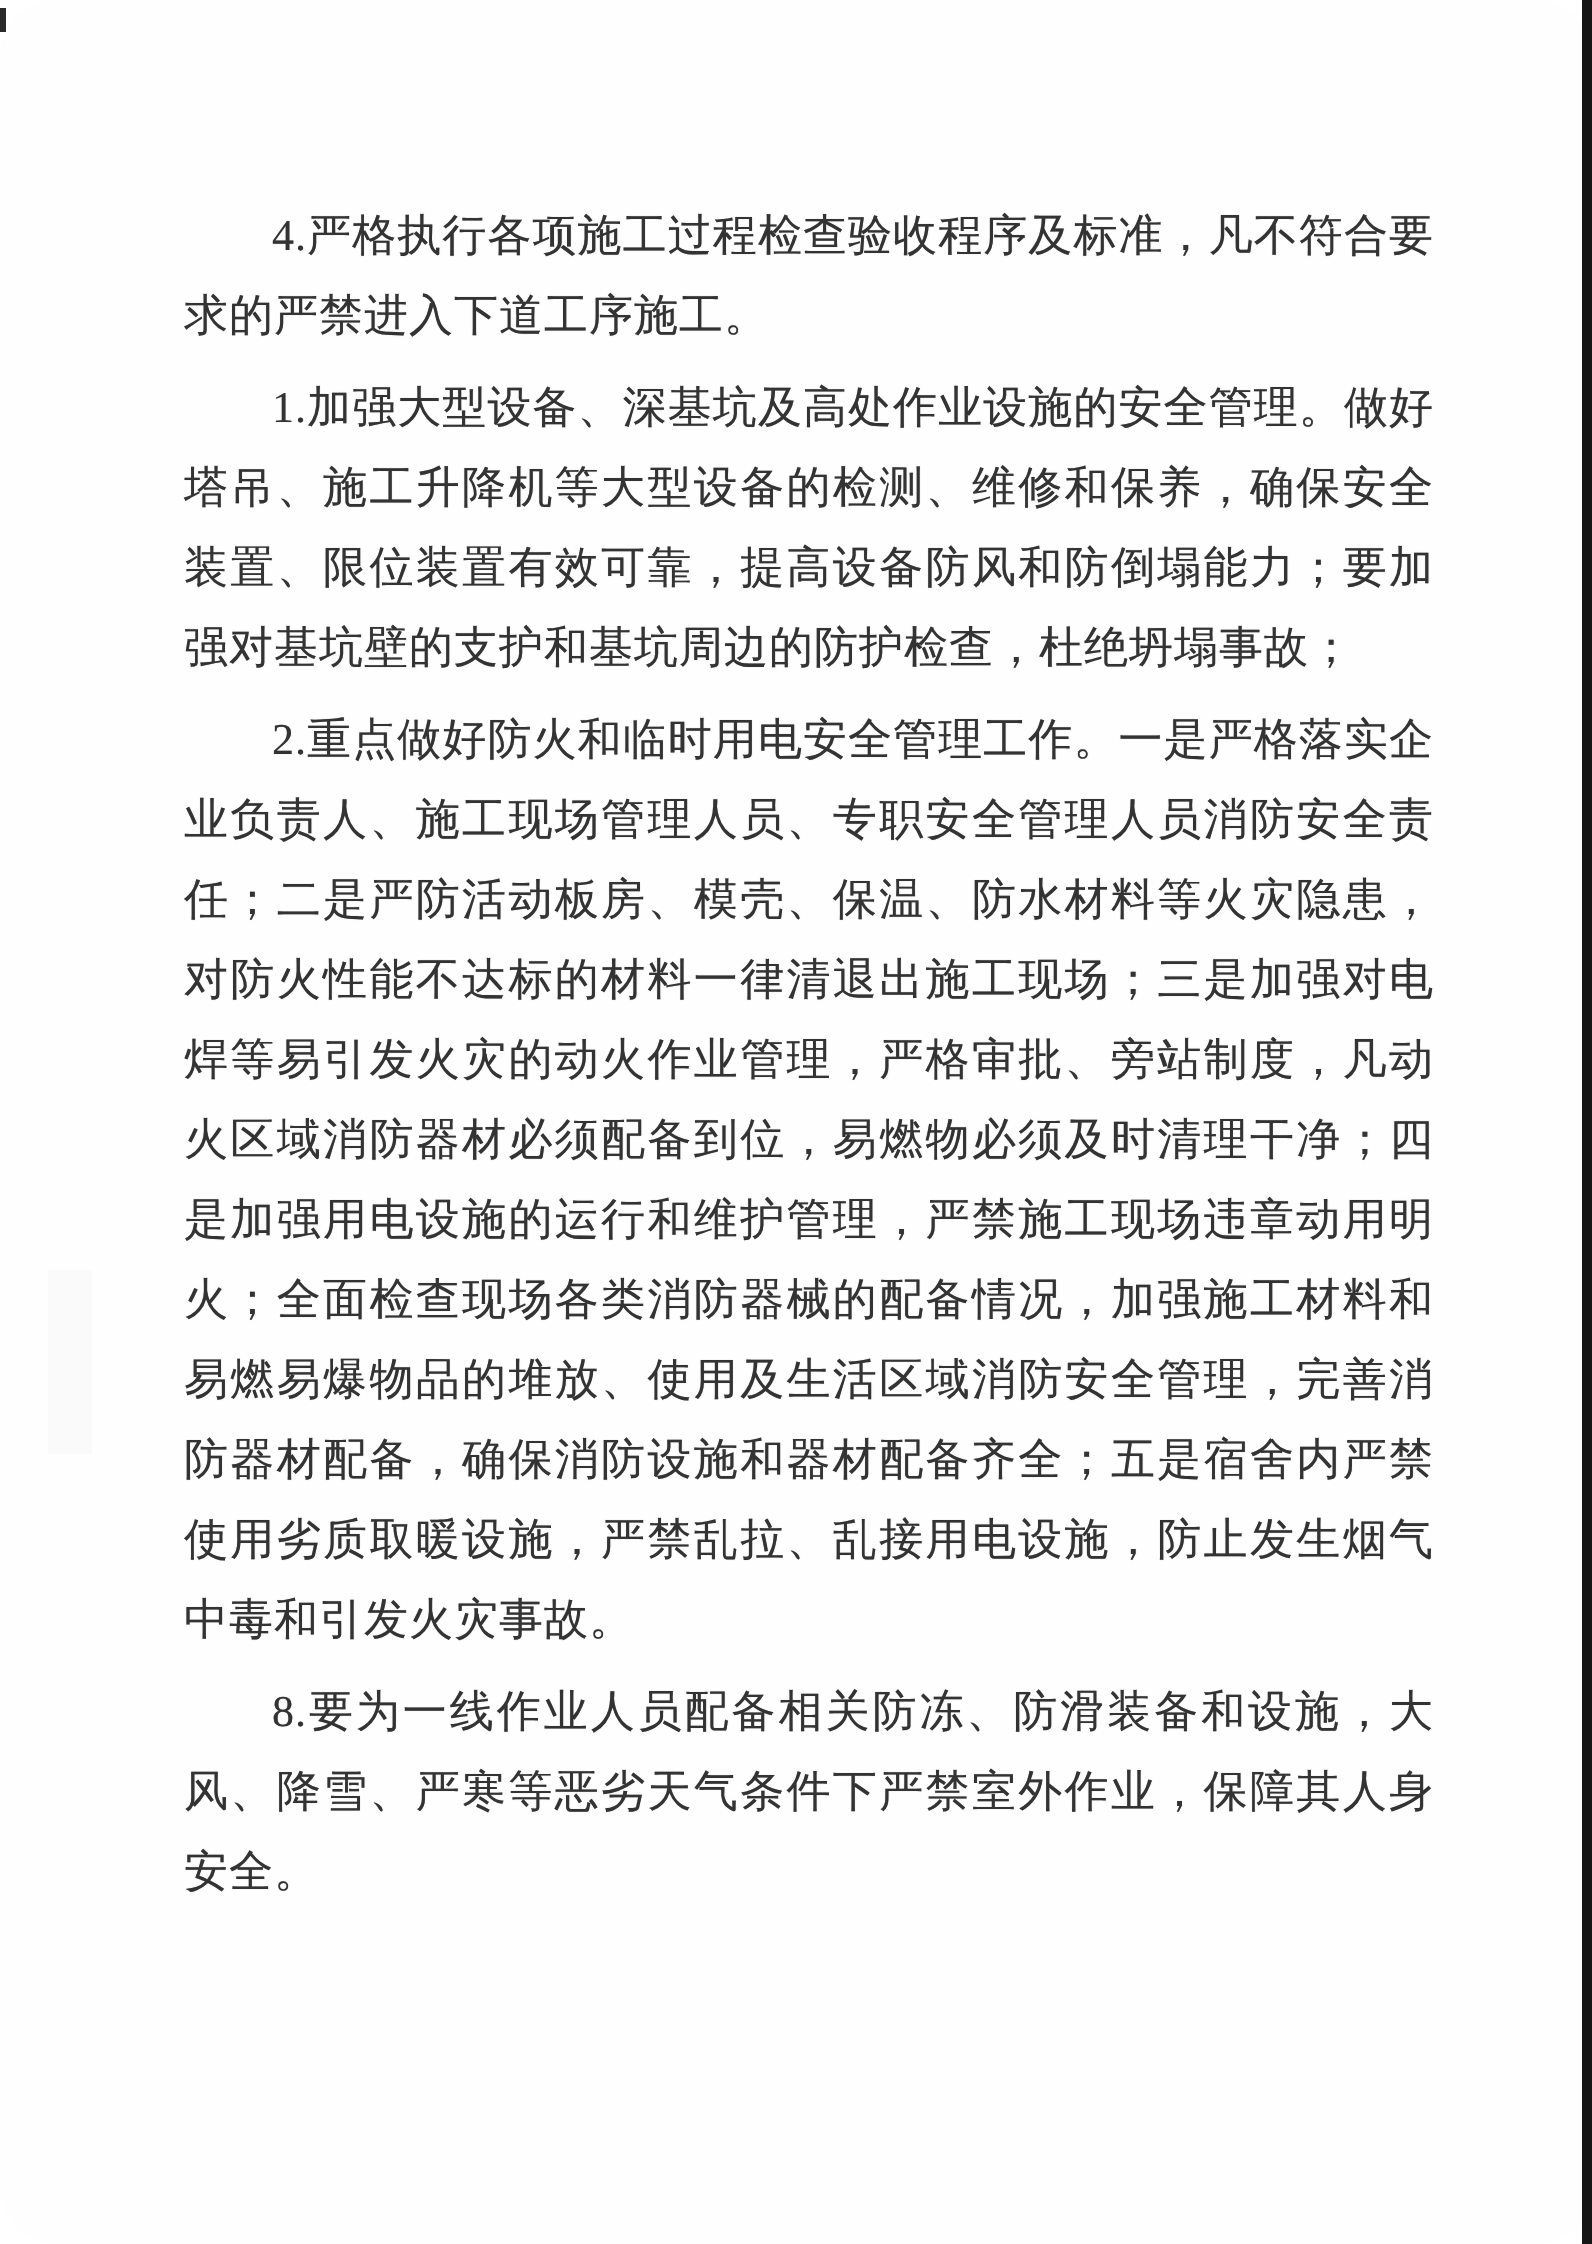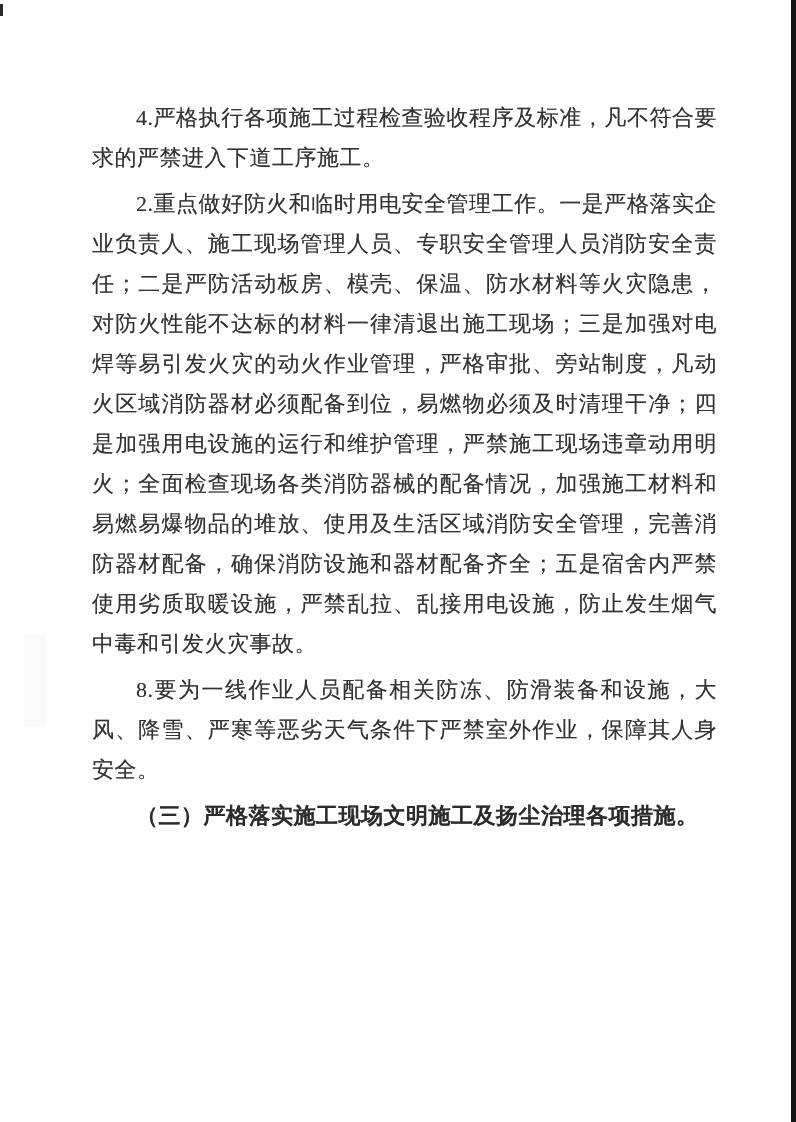--- a/index.html
+++ b/index.html
@@ -75,19 +75,19 @@
 </head>
 <body>
 
 <div class="page">
 
   <div class="corner-mark"></div>
   <div class="scan-smudge"></div>
 
   <div class="content">
     <p class="body">4.严格执行各项施工过程检查验收程序及标准，凡不符合要求的严禁进入下道工序施工。</p>
+    <p class="body">1.加强大型设备、深基坑及高处作业设施的安全管理。做好塔吊、施工升降机等大型设备的检测、维修和保养，确保安全装置、限位装置有效可靠，提高设备防风和防倒塌能力；要加强对基坑壁的支护和基坑周边的防护检查，杜绝坍塌事故；</p>
     <p class="body">2.重点做好防火和临时用电安全管理工作。一是严格落实企业负责人、施工现场管理人员、专职安全管理人员消防安全责任；二是严防活动板房、模壳、保温、防水材料等火灾隐患，对防火性能不达标的材料一律清退出施工现场；三是加强对电焊等易引发火灾的动火作业管理，严格审批、旁站制度，凡动火区域消防器材必须配备到位，易燃物必须及时清理干净；四是加强用电设施的运行和维护管理，严禁施工现场违章动用明火；全面检查现场各类消防器械的配备情况，加强施工材料和易燃易爆物品的堆放、使用及生活区域消防安全管理，完善消防器材配备，确保消防设施和器材配备齐全；五是宿舍内严禁使用劣质取暖设施，严禁乱拉、乱接用电设施，防止发生烟气中毒和引发火灾事故。</p>
     <p class="body">8.要为一线作业人员配备相关防冻、防滑装备和设施，大风、降雪、严寒等恶劣天气条件下严禁室外作业，保障其人身安全。</p>
-    <p class="heading">（三）严格落实施工现场文明施工及扬尘治理各项措施。</p>
   </div>
 
   <div class="edge-bar"></div>
 </div>
 
 </body></html>

